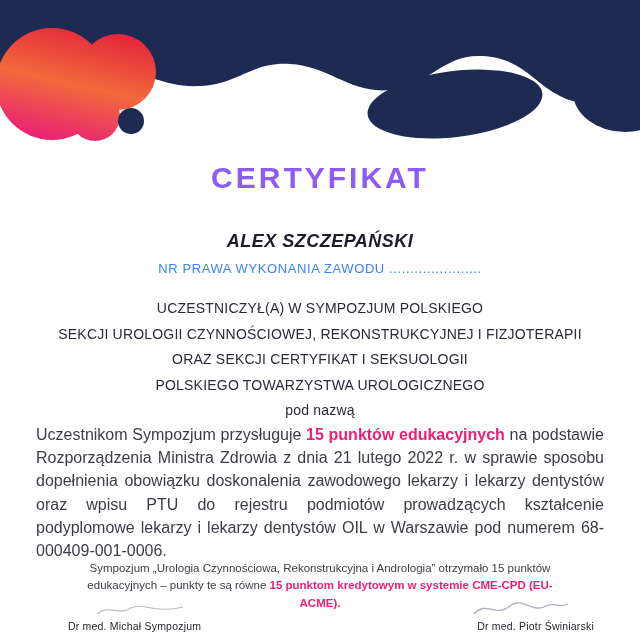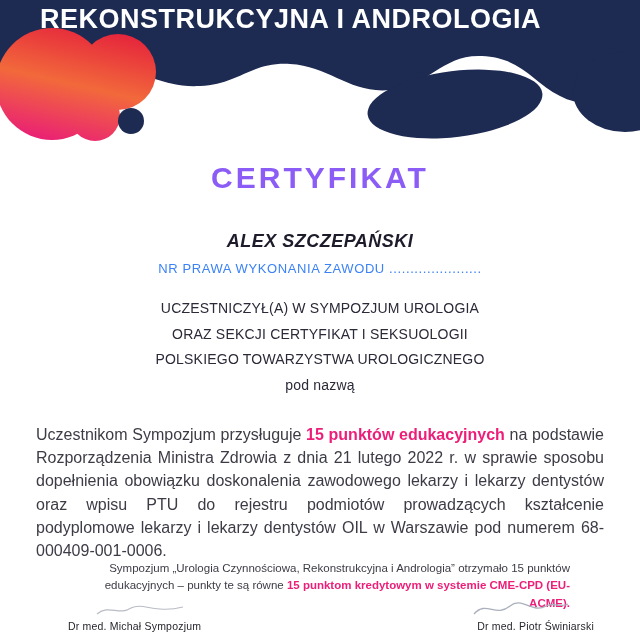--- a/index.html
+++ b/index.html
@@ -30,21 +30,21 @@
     position:absolute;top:296px;left:0;width:100%;text-align:center;
     font-size:14px;color:#2a2a38;line-height:25.5px;letter-spacing:.2px;
   }
   .event-title{font-weight:700;color:#16162a;font-size:14.5px;letter-spacing:.1px;}
   .para1{
     position:absolute;top:423px;left:36px;width:568px;
     font-size:16px;line-height:1.45;text-align:justify;color:#3c3c46;
   }
   .para2{
     position:absolute;top:560px;left:70px;width:500px;
-    font-size:11.5px;line-height:1.5;text-align:right;color:#3c3c46;
+    font-size:11.5px;line-height:1.5;text-align:center;color:#3c3c46;
   }
   .hl{color:#ED1E79;font-weight:700;}
   .sig{position:absolute;bottom:8px;font-size:10.5px;color:#26262e;letter-spacing:.2px;}
   .sig-left{left:68px;}
   .sig-right{right:46px;}
   .scribble{position:absolute;}
 </style>
 </head>
 <body>
 
@@ -75,33 +75,33 @@
 
     <g>
       <circle cx="52" cy="84" r="56" fill="url(#blobGrad)"></circle>
       <circle cx="118" cy="72" r="38" fill="url(#blobGrad)"></circle>
       <circle cx="95" cy="116" r="25" fill="url(#blobGrad)"></circle>
     </g>
 
     <circle cx="131" cy="121" r="13" fill="#1D2A52"></circle>
   </svg>
 
-  <div class="hdr-title">REKONSTRUKCYJNA I ANDROLOGIA</div>
 
   <div class="cert-title">CERTYFIKAT</div>
 
   <div class="name">ALEX SZCZEPAŃSKI</div>
 
   <div class="license">
     <span>NR PRAWA WYKONANIA ZAWODU</span>
     <span>......................</span>
   </div>
 
   <div class="statement">
-    <div>UCZESTNICZYŁ(A) W SYMPOZJUM UROLOGIA</div>
+    <div>UCZESTNICZYŁ(A) W SYMPOZJUM POLSKIEGO</div>
+    <div>SEKCJI UROLOGII CZYNNOŚCIOWEJ, REKONSTRUKCYJNEJ I FIZJOTERAPII</div>
     <div>ORAZ SEKCJI CERTYFIKAT I SEKSUOLOGII</div>
     <div>POLSKIEGO TOWARZYSTWA UROLOGICZNEGO</div>
     <div>pod nazwą</div>
   </div>
 
   <div class="para1">
     <span>Uczestnikom Sympozjum przysługuje </span><span class="hl">15 punktów edukacyjnych</span><span> na podstawie Rozporządzenia Ministra Zdrowia z dnia 21 lutego 2022 r. w sprawie sposobu dopełnienia obowiązku doskonalenia zawodowego lekarzy i lekarzy dentystów oraz wpisu PTU do rejestru podmiotów prowadzących kształcenie podyplomowe lekarzy i lekarzy dentystów OIL w Warszawie pod numerem 68-000409-001-0006.</span>
   </div>
 
   <div class="para2">

